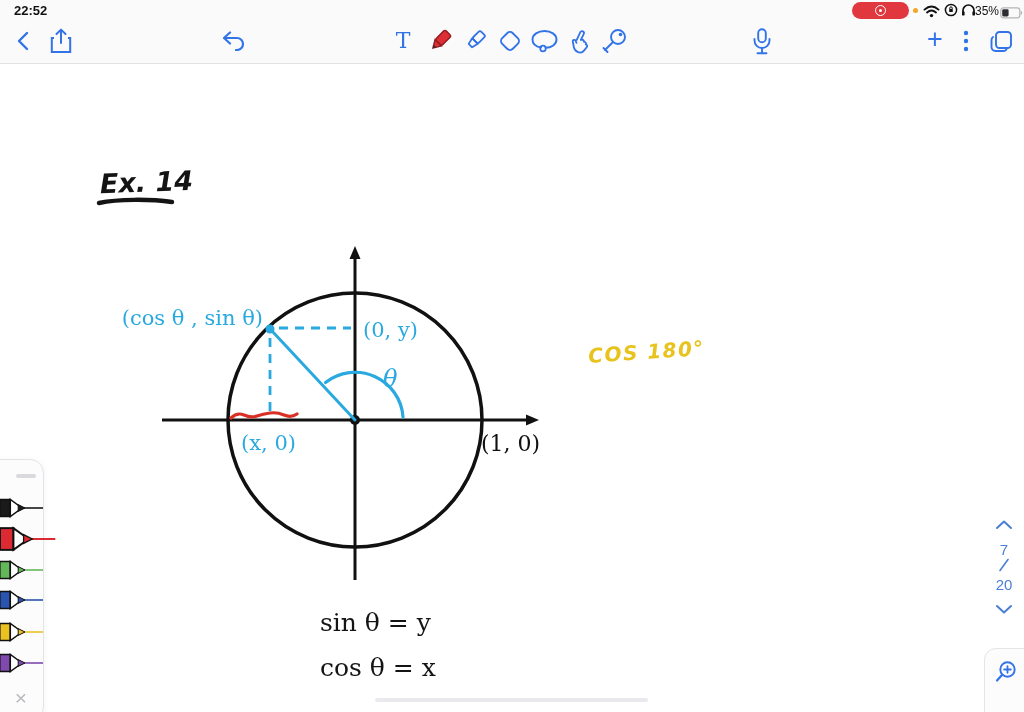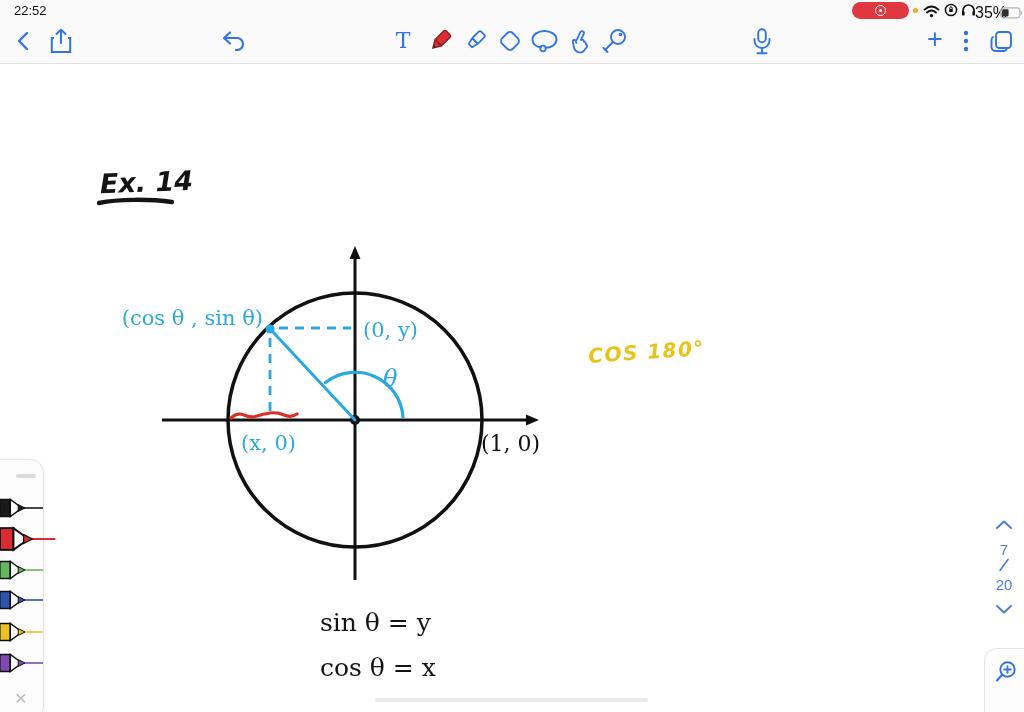--- a/index.html
+++ b/index.html
@@ -7,32 +7,32 @@
     width:1024px;height:712px;position:relative;overflow:hidden;
     background:#ffffff;font-family:"Liberation Sans",sans-serif;
     -webkit-font-smoothing:antialiased;
   }
   
   .topbar{
     position:absolute;left:0;top:0;width:1024px;height:63px;
     background:#fafafb;border-bottom:1px solid #e2e2e5;z-index:5;
   }
   .status-time{
-    position:absolute;left:14px;top:3px;font-size:13px;font-weight:normal;color:#111;
+    position:absolute;left:14px;top:3px;font-size:13px;font-weight:bold;color:#111;
   }
   .rec-pill{
     position:absolute;left:852px;top:2px;width:57px;height:17px;border-radius:9px;
     background:#e0383e;display:flex;align-items:center;justify-content:center;
   }
   .rec-glyph{width:9px;height:9px;border:1.6px solid #fff;border-radius:50%;
     display:flex;align-items:center;justify-content:center;}
   .rec-glyph i{width:3.4px;height:3.4px;background:#fff;border-radius:50%;}
   .orange-dot{position:absolute;left:913px;top:8px;width:5px;height:5px;border-radius:50%;background:#f5a623;}
   .status-ico{position:absolute;top:3px;}
-  .batt-text{position:absolute;left:975px;top:4px;font-size:16px;color:#111;}
+  .batt-text{position:absolute;left:975px;top:4px;font-size:12px;color:#111;}
   
   .tbtn{
     position:absolute;top:26px;width:30px;height:30px;display:flex;
     align-items:center;justify-content:center;cursor:default;
   }
   .ttool-glyph{font-family:"DejaVu Serif",serif;font-size:22px;color:#3273e8;line-height:1;}
   .plus-glyph{font-size:27px;color:#3273e8;font-weight:300;line-height:1;margin-top:-3px;}
   
   .canvas{position:absolute;left:0;top:63px;width:1024px;height:649px;background:#fff;}
   svg.diagram{position:absolute;left:0;top:0;z-index:1;pointer-events:none;}

